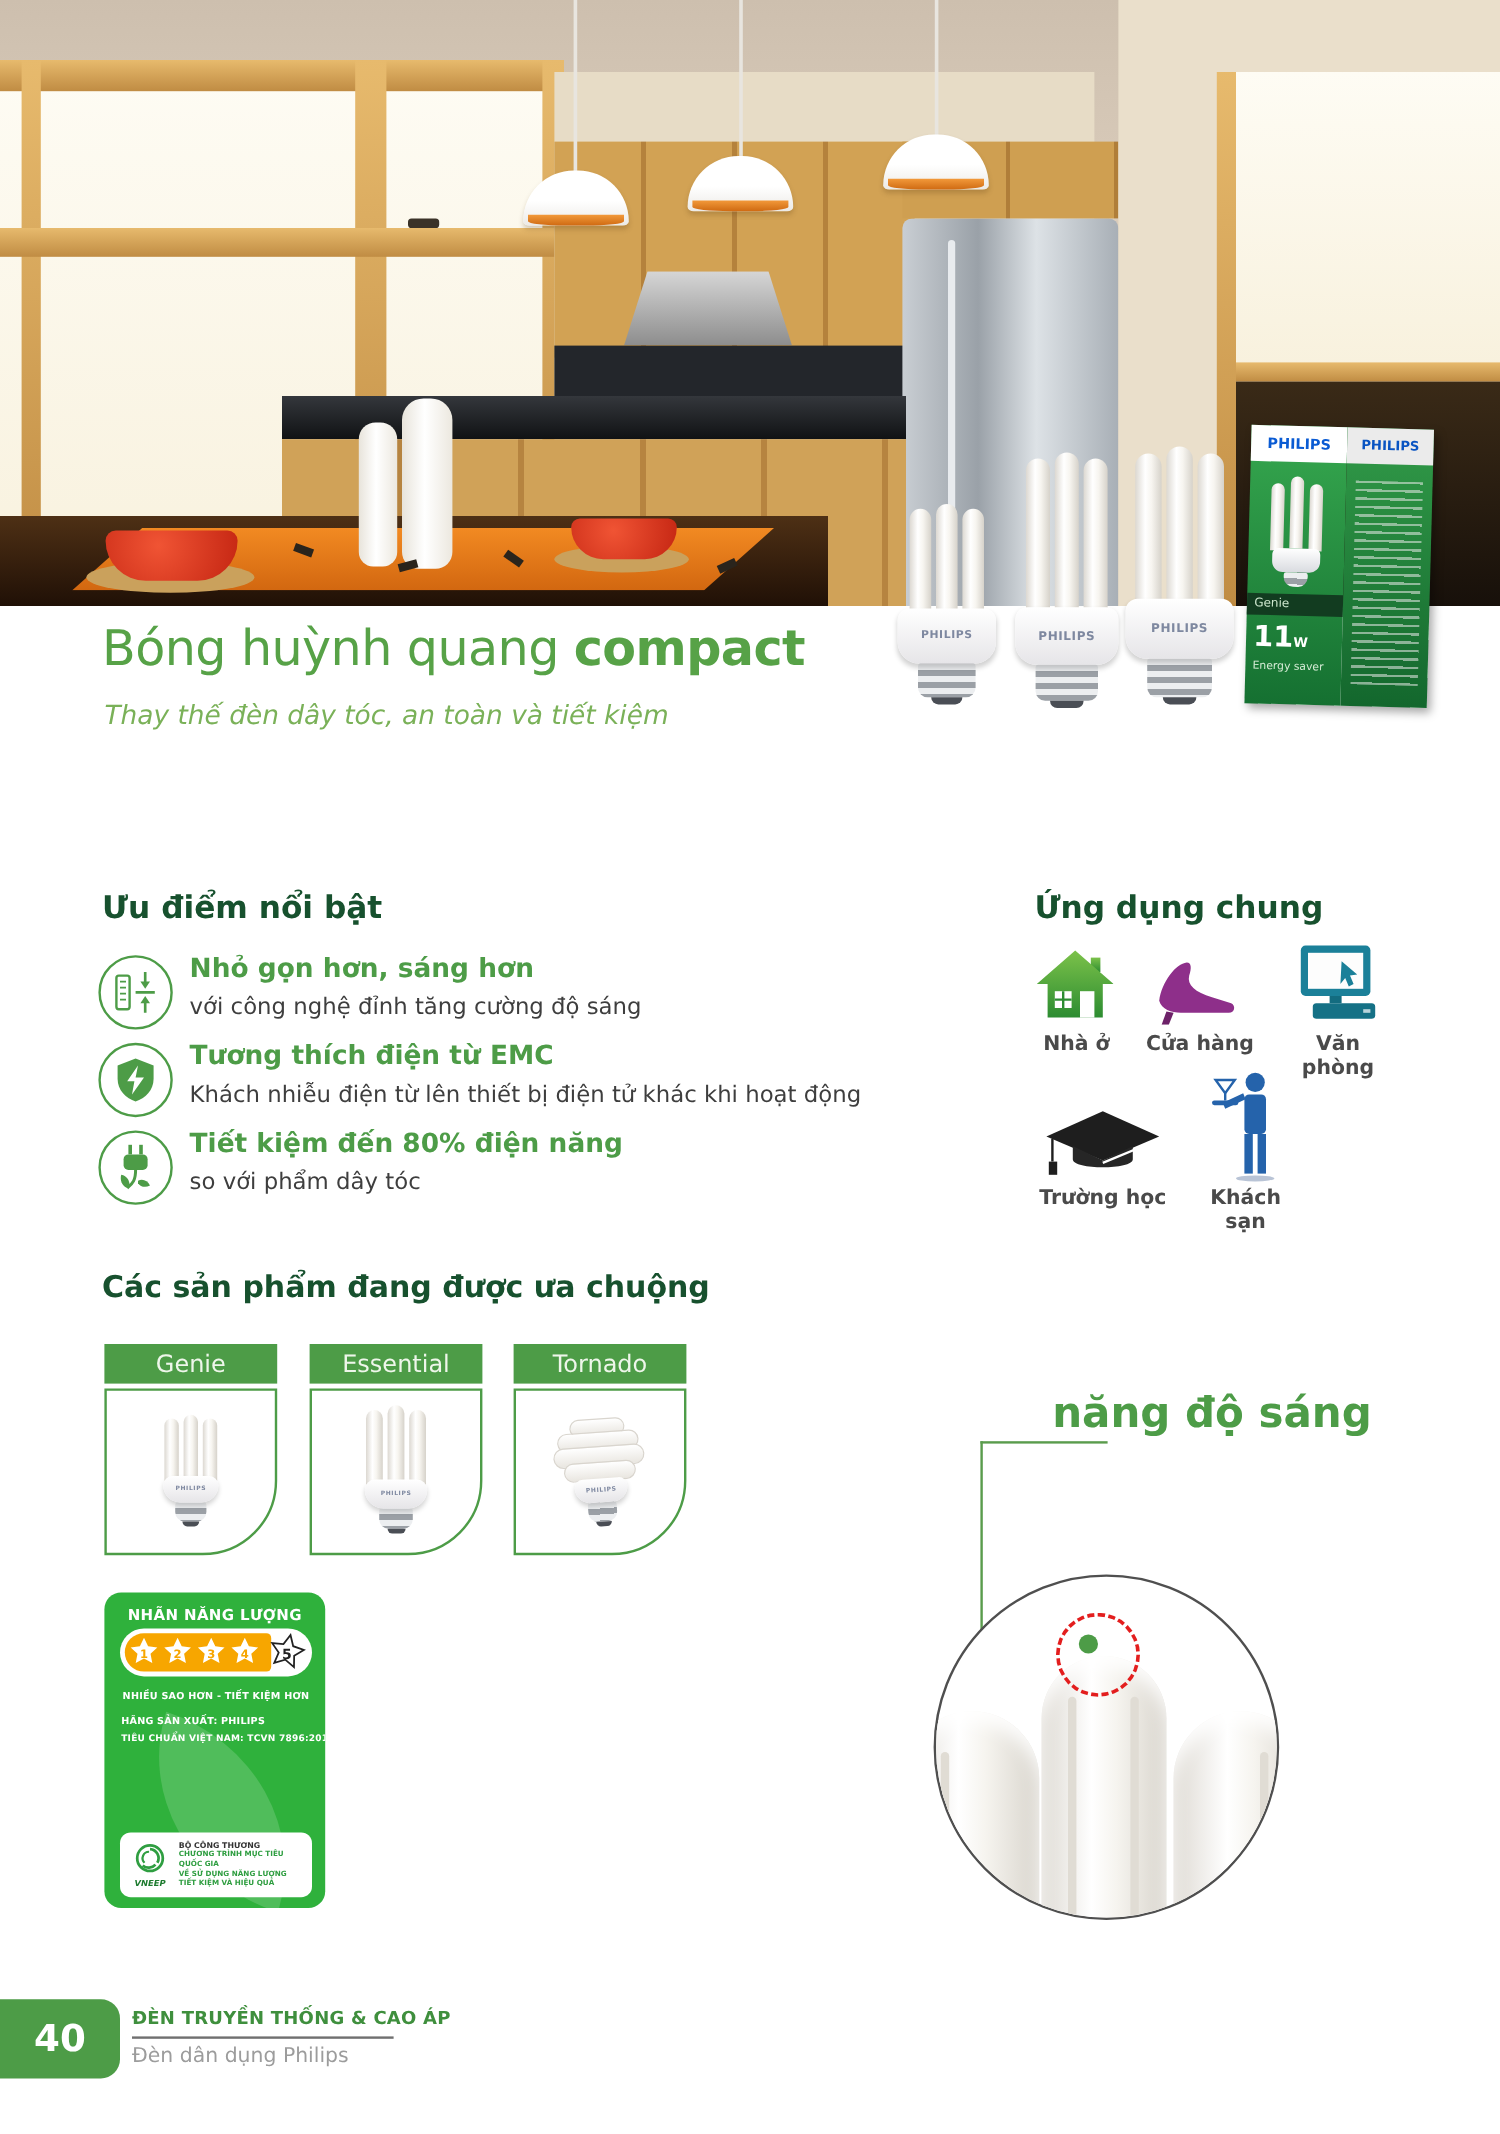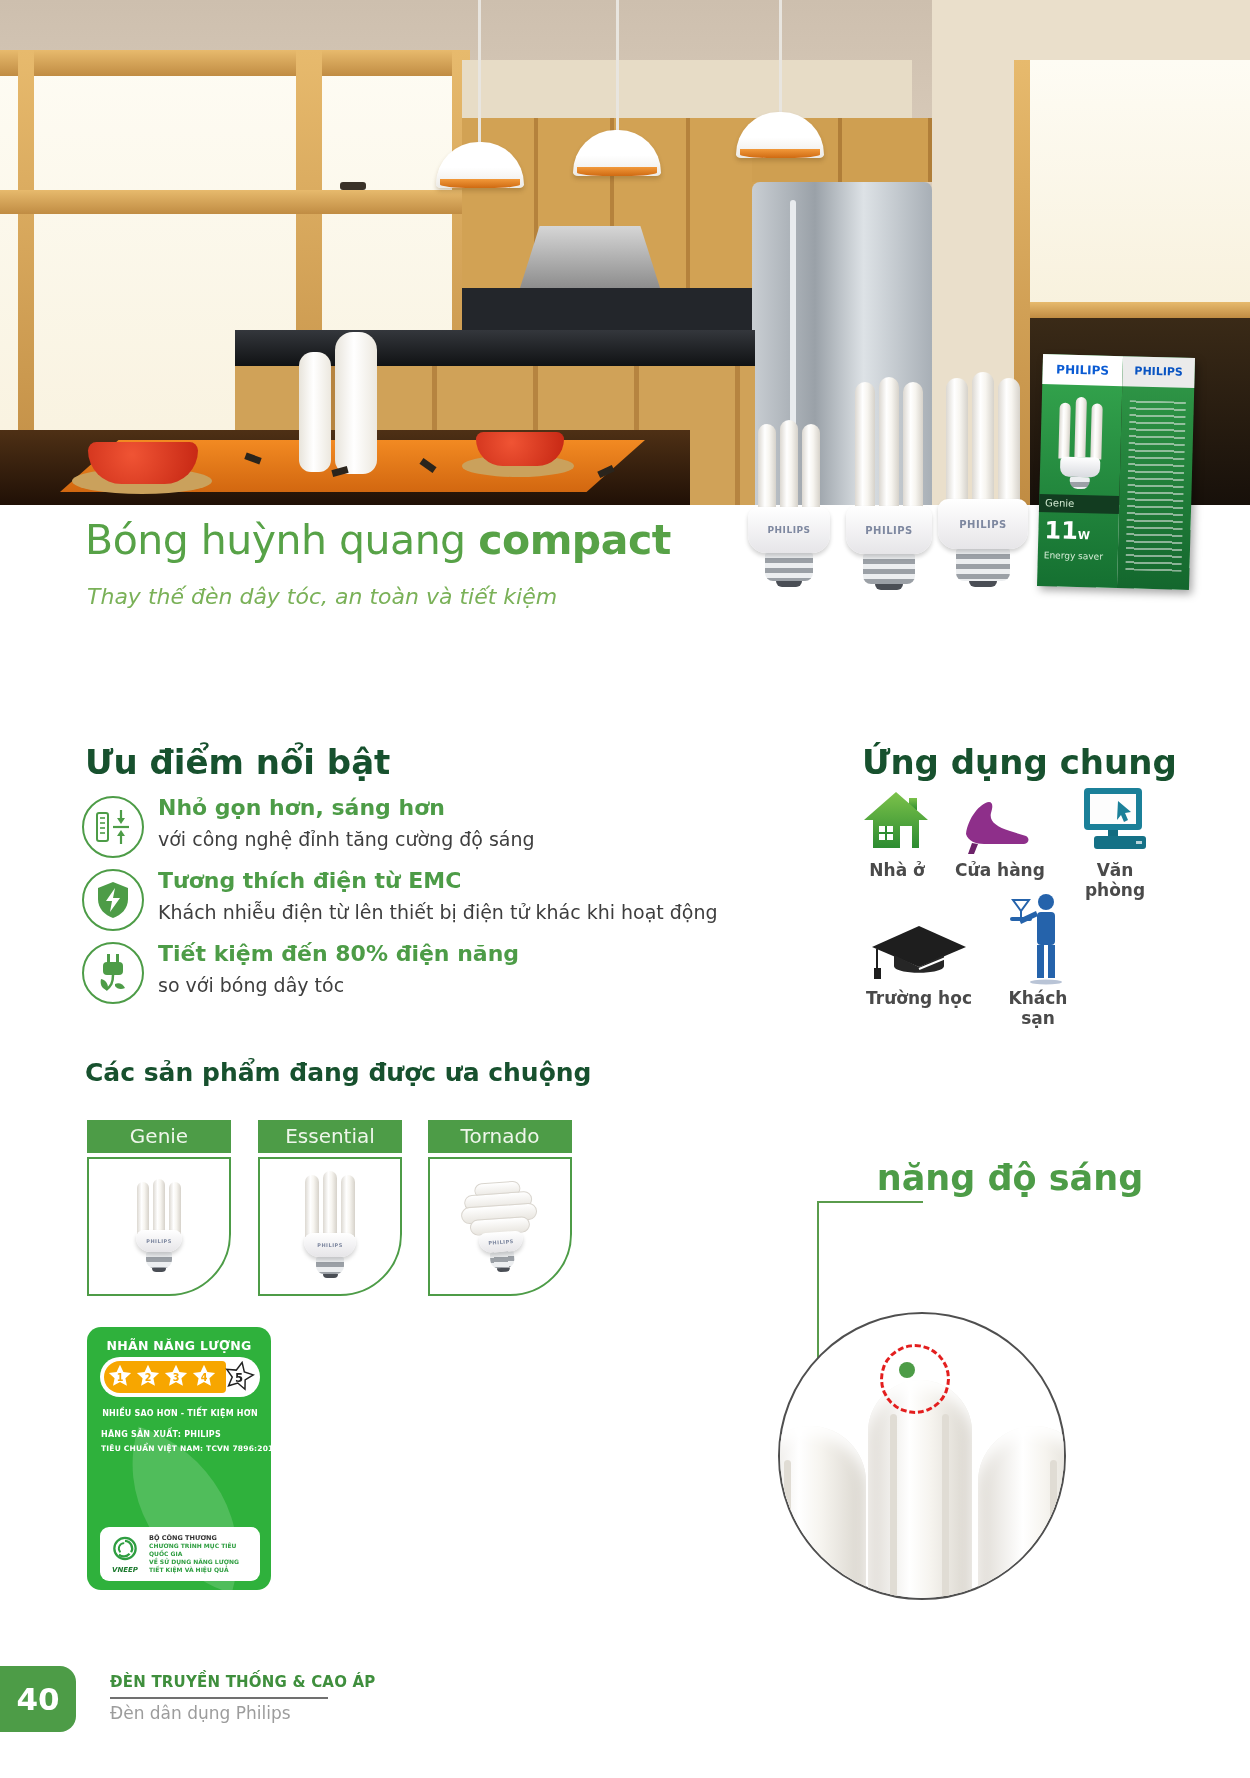--- a/index.html
+++ b/index.html
@@ -30,21 +30,21 @@
   .screw{background:repeating-linear-gradient(180deg,#eceef0 0 5px,#9ba0a6 5px 10px);
          border-radius:2px 2px 8px 8px}
   .tip{background:#4a4e55;border-radius:0 0 6px 6px}
 
   .coil{background:linear-gradient(180deg,#ffffff,#e9e6e0);border:1px solid #d9d5ce;border-radius:999px}
 
   
   .page-title{font-size:41px;color:#57a247;letter-spacing:-.5px}
   .page-title b{font-weight:bold}
   .page-subtitle{font-size:22px;font-style:italic;color:#7ab158}
-  .h-dark{font-size:34px;font-weight:bold;color:#17512e}
+  .h-dark{font-size:26px;font-weight:bold;color:#17512e}
   .feat-title{font-size:22px;font-weight:bold;color:#4d9c47}
   .feat-desc{font-size:19px;color:#3e3e3e}
   .icirc{width:58px;height:58px;border:2px solid #4d9c47;border-radius:50%;
          display:flex;align-items:center;justify-content:center;background:#fff}
   .app-label{font-size:17px;font-weight:bold;color:#4a4a4a;text-align:center}
 
   
   .pcard-head{background:#4d9c47;color:#eef6ea;font-size:20px;text-align:center;line-height:33px}
   .pcard-box{border:2px solid #4d9c47;border-radius:0 0 62px 0;background:#fff;
              display:flex;align-items:center;justify-content:center}
@@ -256,21 +256,21 @@
     <svg width="32" height="42" viewBox="0 0 32 42">
       <rect x="10" y="2" width="3" height="8" fill="#4d9c47"></rect>
       <rect x="19" y="2" width="3" height="8" fill="#4d9c47"></rect>
       <rect x="6" y="10" width="20" height="13" rx="4" fill="#4d9c47"></rect>
       <path d="M16 23 C16 31 14 34 9 38" stroke="#4d9c47" stroke-width="2.5" fill="none"></path>
       <path d="M9 38 C4 36 3 31 4 27 C9 28 11 32 11 36 Z" fill="#4d9c47"></path>
       <path d="M18 32 C22 30 26 32 28 36 C24 38 20 37 18 34 Z" fill="#4d9c47"></path>
     </svg>
   </div>
   <div class="abs feat-title" style="left:158px;top:941px">Tiết kiệm đến 80% điện năng</div>
-  <div class="abs feat-desc" style="left:158px;top:974px">so với bóng dây tóc</div>
+  <div class="abs feat-desc" style="left:158px;top:974px">so với phẩm dây tóc</div>
 
   <div class="abs h-dark" style="left:862px;top:742px">Ứng dụng chung</div>
 
   <div class="abs" style="left:864px;top:790px">
     <svg width="64" height="62" viewBox="0 0 64 62">
       <defs>
           <linearGradient id="hg" x1="0" y1="0" x2="0" y2="1">
         <stop offset="0" stop-color="#7cc24a"></stop>
             <stop offset="1" stop-color="#2c8c31"></stop>
           </linearGradient>
@@ -448,20 +448,20 @@
       <div class="groove" style="left:72px"></div>
     </div>
     <div class="big-tube" style="left:88px;top:66px;width:104px;height:230px">
       <div class="groove" style="left:22px"></div>
       <div class="groove" style="left:74px"></div>
     </div>
   </div>
   <div class="abs dash-circle" style="left:880px;top:1344px;width:64px;height:64px"></div>
   <div class="abs" style="left:899px;top:1362px;width:16px;height:16px;background:#4d9c47;border-radius:50%"></div>
 
-  <div class="abs pagetab" style="left:0;top:1666px;width:76px;height:66px">
+  <div class="abs pagetab" style="left:0;top:1666px;width:100px;height:66px">
     <span>40</span>
   </div>
   <div class="abs foot-section" style="left:110px;top:1673px">ĐÈN TRUYỀN THỐNG &amp; CAO ÁP</div>
   <div class="abs" style="left:110px;top:1697px;width:218px;height:2px;background:#707070"></div>
   <div class="abs foot-sub" style="left:110px;top:1703px">Đèn dân dụng Philips</div>
 
 </div>
 
 </body></html>

